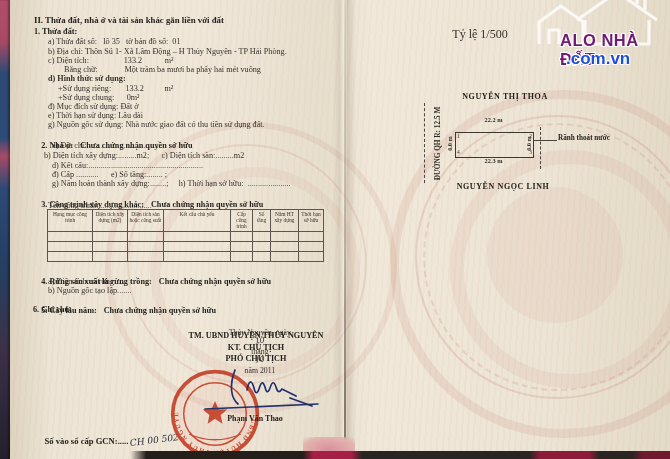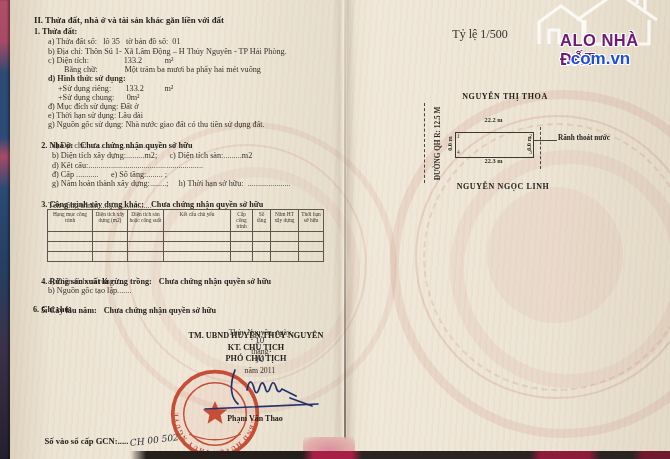--- a/index.html
+++ b/index.html
@@ -107,21 +107,21 @@
   <div class="ln" style="left:58px;top:84px;">+Sử dụng riêng:       133.2          m²</div>
   <div class="ln" style="left:58px;top:93px;">+Sử dụng chung:      0m²</div>
   <div class="ln" style="left:48px;top:102px;">đ) Mục đích sử dụng: Đất ở</div>
   <div class="ln" style="left:48px;top:110.5px;">e) Thời hạn sử dụng: Lâu dài</div>
   <div class="ln" style="left:48px;top:120px;">g) Nguồn gốc sử dụng: Nhà nước giao đất có thu tiền sử dụng đất.</div>
 
   <div class="ln" style="left:33px;top:131px;">
     <span class="b">2. Nhà ở:</span><span class="b status">Chưa chứng nhận quyền sở hữu</span>
   </div>
   <div class="ln" style="left:52px;top:141px;">a) Địa chỉ:  .....................................</div>
-  <div class="ln" style="left:52px;top:151px;">b) Diện tích xây dựng:.........m2;      c) Diện tích sàn:.........m2</div>
+  <div class="ln" style="left:44px;top:151px;">b) Diện tích xây dựng:.........m2;      c) Diện tích sàn:.........m2</div>
   <div class="ln" style="left:52px;top:160.5px;">d) Kết cấu:........................................................</div>
   <div class="ln" style="left:52px;top:170px;">đ) Cấp ...........      e) Số tầng:........ ;</div>
   <div class="ln" style="left:52px;top:179px;">g) Năm hoàn thành xây dựng:........;     h) Thời hạn sở hữu:  .....................</div>
 
   <div class="ln" style="left:33px;top:190px;">
     <span class="b">3. Công trình xây dựng khác:</span><span class="b status">Chưa chứng nhận quyền sở hữu</span>
   </div>
   <div class="ln" style="left:48px;top:200.5px;">Tên công trình:..........................</div>
 
   <table class="works">

